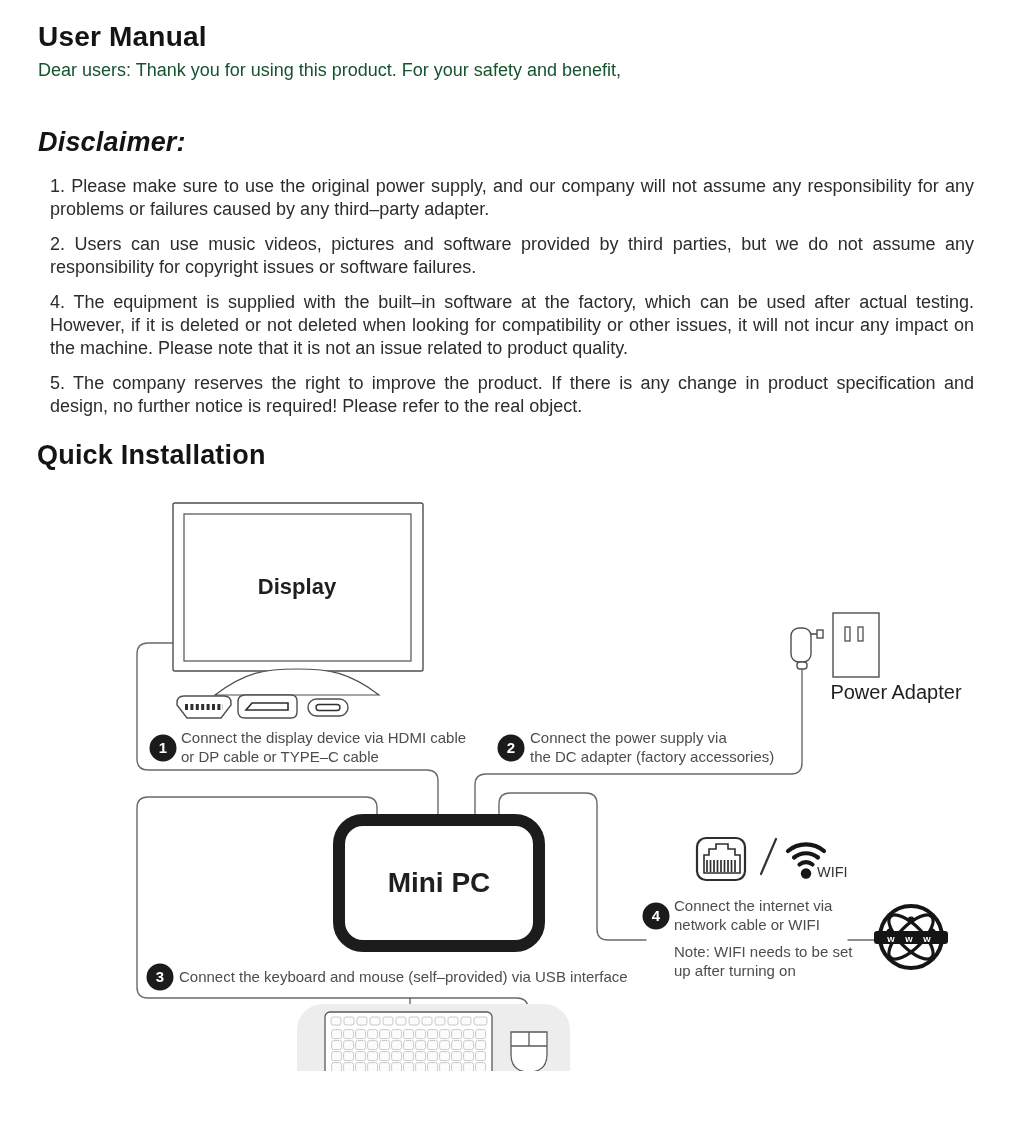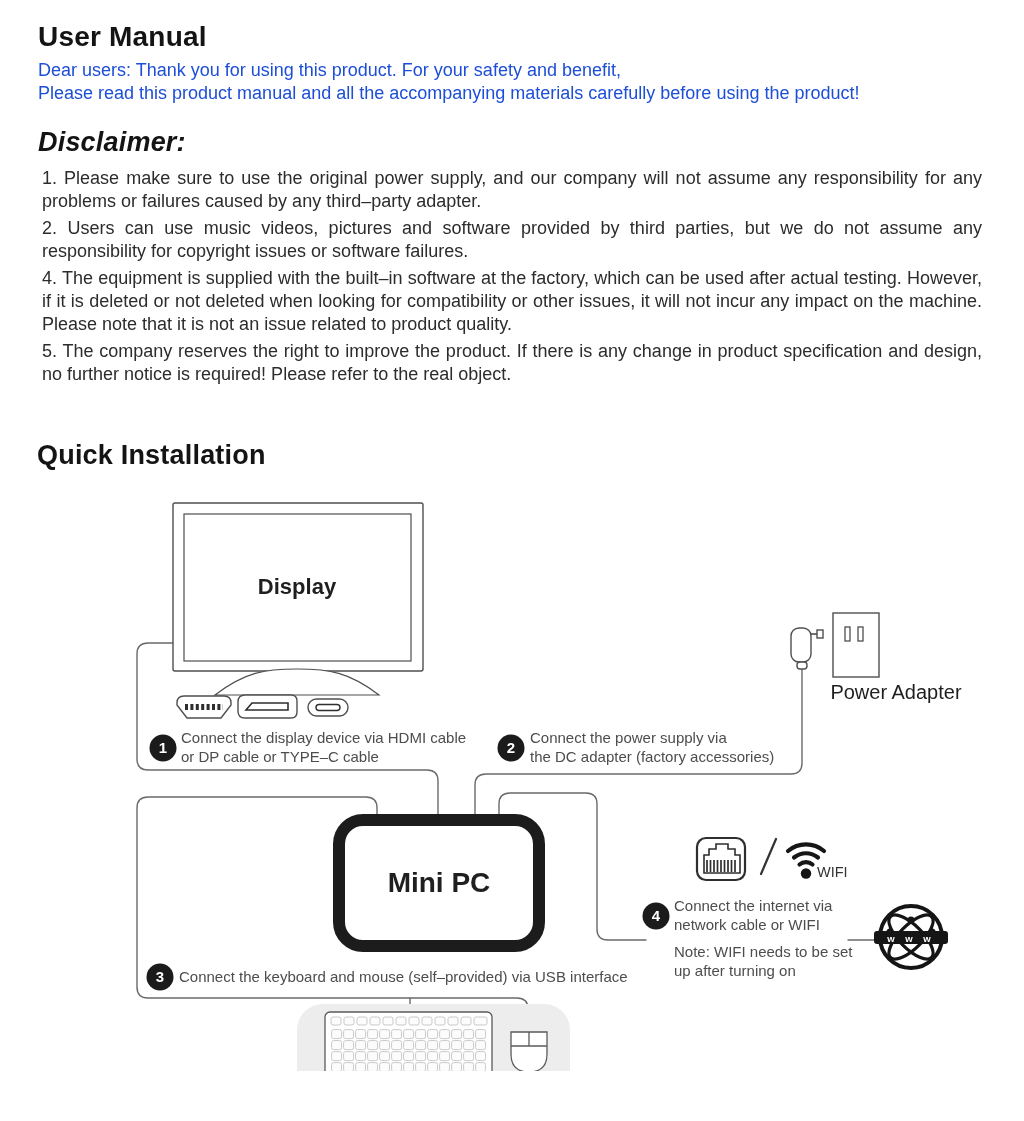--- a/index.html
+++ b/index.html
@@ -13,31 +13,31 @@
     color:#2e2e2e;
   }
   .abs{position:absolute;}
   h1.title{
     left:38px;top:21px;margin:0;
     font-size:28px;font-weight:bold;color:#141414;
     letter-spacing:0.2px;
   }
   .intro{
     left:38px;top:59px;width:950px;
-    font-size:18px;line-height:22.5px;color:#1d4ed8;
+    font-size:18px;line-height:22.5px;color:#14532d;
   }
   h2.heading{
     margin:0;font-size:27px;font-weight:bold;color:#141414;letter-spacing:0.2px;
   }
   .disclaimer-heading{left:38px;top:127px;font-style:italic;}
   .disclaimer-body{
     left:38px;top:163px;width:948px;
     font-size:18px;line-height:23px;color:#2c2c2c;
   }
-  .disclaimer-body p{margin:4px;text-align:justify;}
+  .disclaimer-body p{margin:12px;text-align:justify;}
   .qi-heading{left:37px;top:440px;text-align:center;}
   .diagram{left:0;top:488px;}
   .page-number{
     left:503px;top:1112px;
     font-size:15px;font-weight:bold;color:#3a3a3a;
   }
   svg text{font-family:"Liberation Sans", sans-serif;}
   .step-text{font-size:15px;fill:#4d4d4d;}
   .badge-num{font-size:15px;font-weight:bold;fill:#ffffff;text-anchor:middle;}
   .device-label{font-weight:bold;fill:#1f1f1f;text-anchor:middle;}
@@ -46,21 +46,20 @@
 </style>
 </head>
 <body>
 
 <div class="page">
 
   <h1 class="abs title">User Manual</h1>
 
   <div class="abs intro">
     <div>Dear users: Thank you for using this product. For your safety and benefit,</div>
-    <div>Please read this product manual and all the accompanying materials carefully before using the product!</div>
   </div>
 
   <h2 class="abs heading disclaimer-heading">Disclaimer:</h2>
 
   <div class="abs disclaimer-body">
     <p>1. Please make sure to use the original power supply, and our company will not assume any responsibility for any problems or failures caused by any third–party adapter.</p>
     <p>2. Users can use music videos, pictures and software provided by third parties, but we do not assume any responsibility for copyright issues or software failures.</p>
     <p>4. The equipment is supplied with the built–in software at the factory, which can be used after actual testing. However, if it is deleted or not deleted when looking for compatibility or other issues, it will not incur any impact on the machine. Please note that it is not an issue related to product quality.</p>
     <p>5. The company reserves the right to improve the product. If there is any change in product specification and design, no further notice is required! Please refer to the real object.</p>
   </div>

